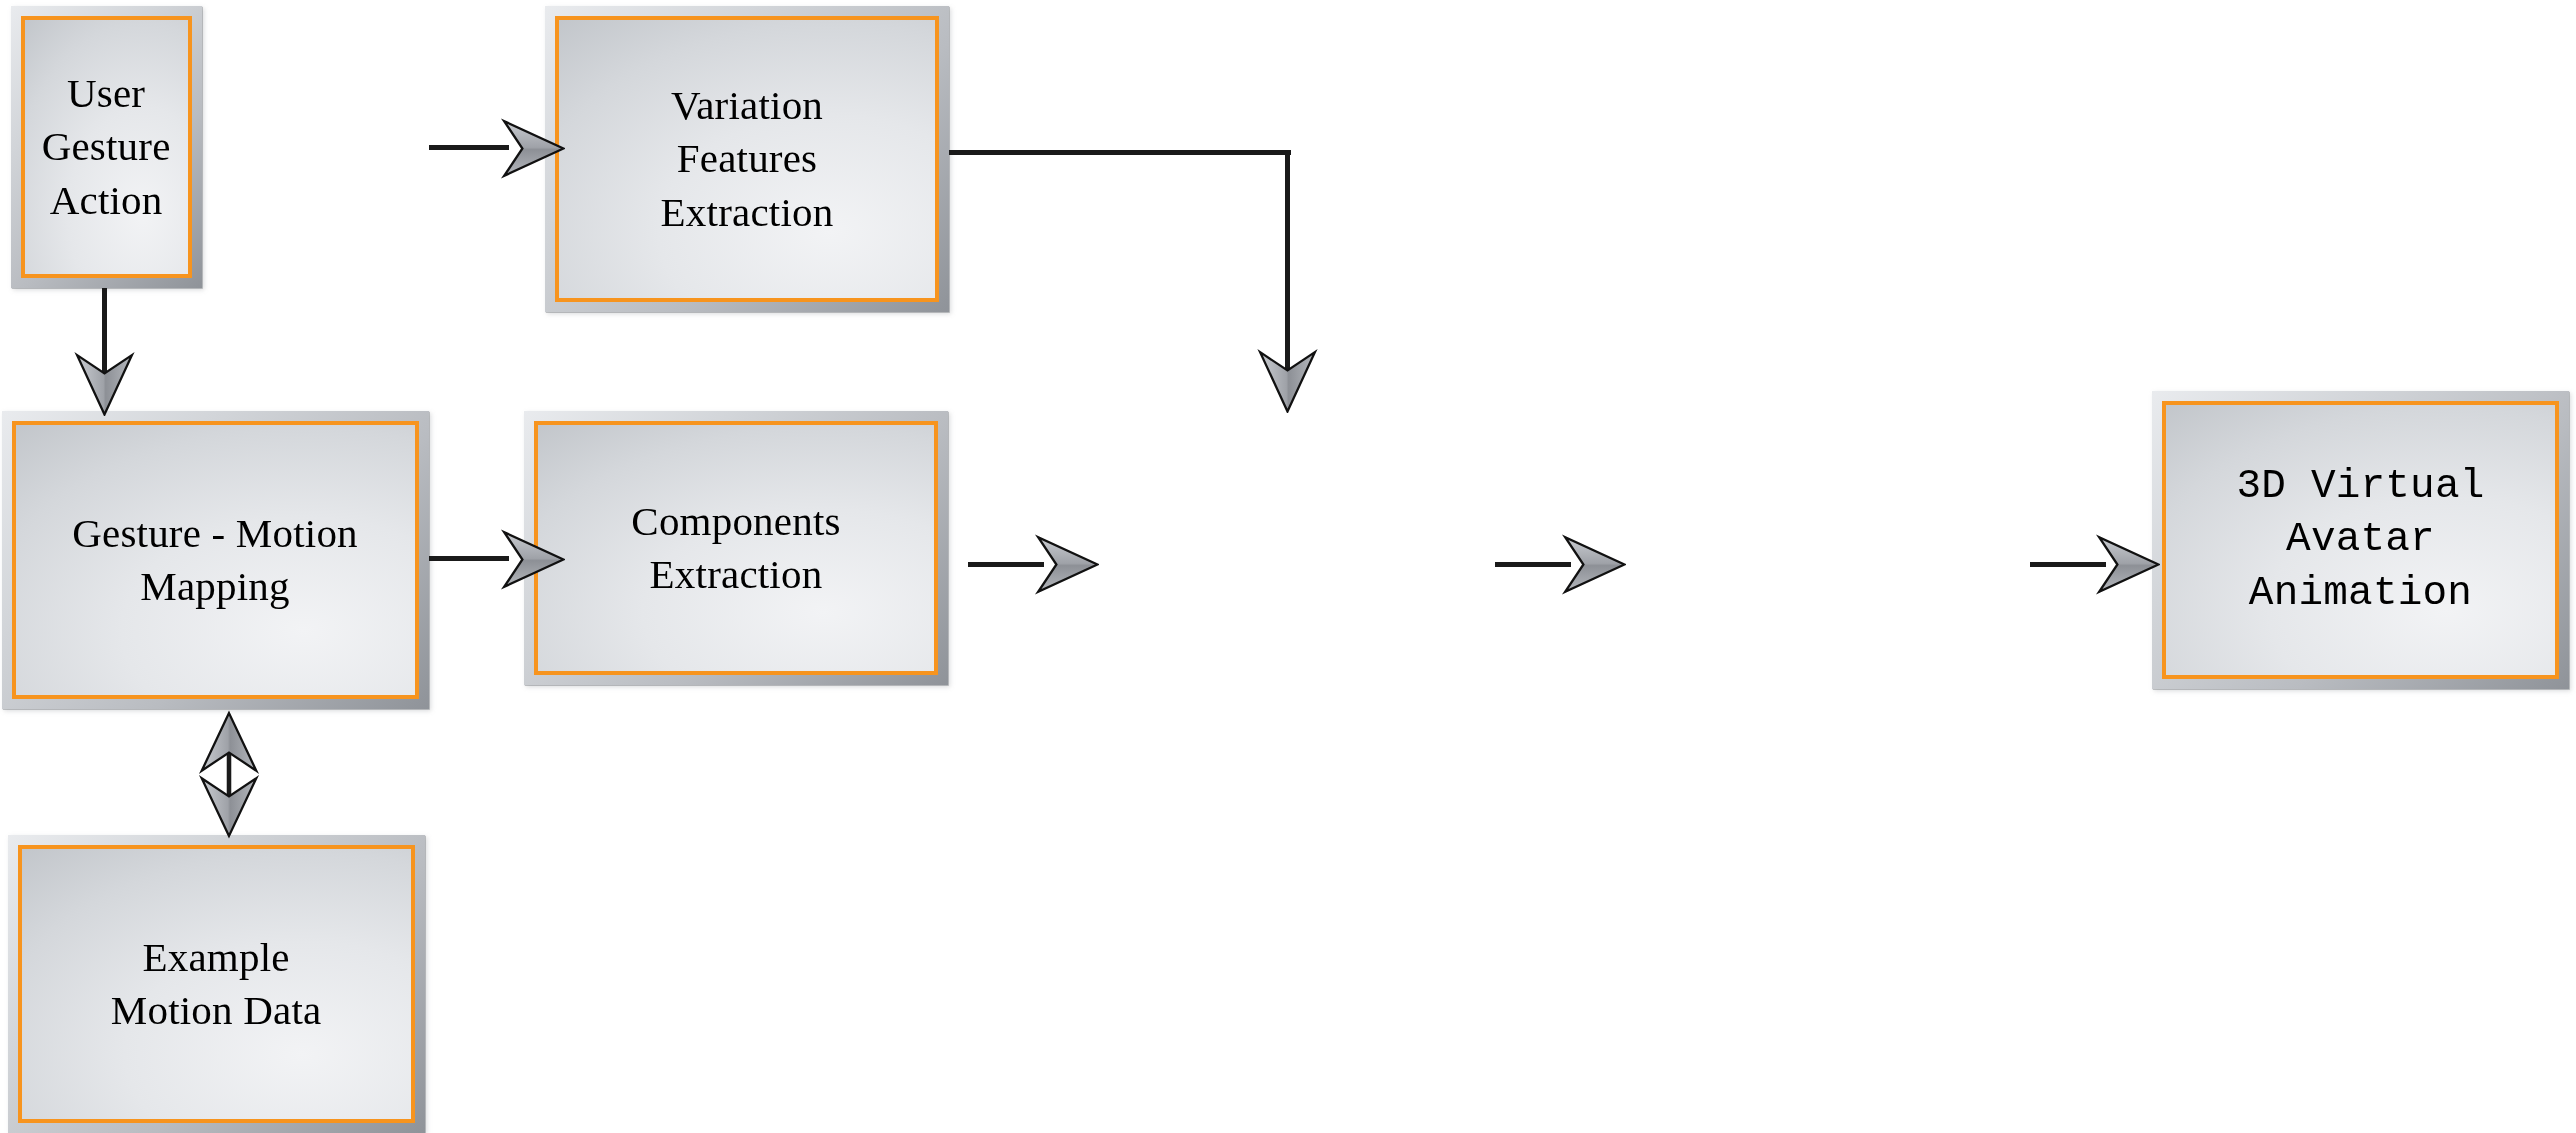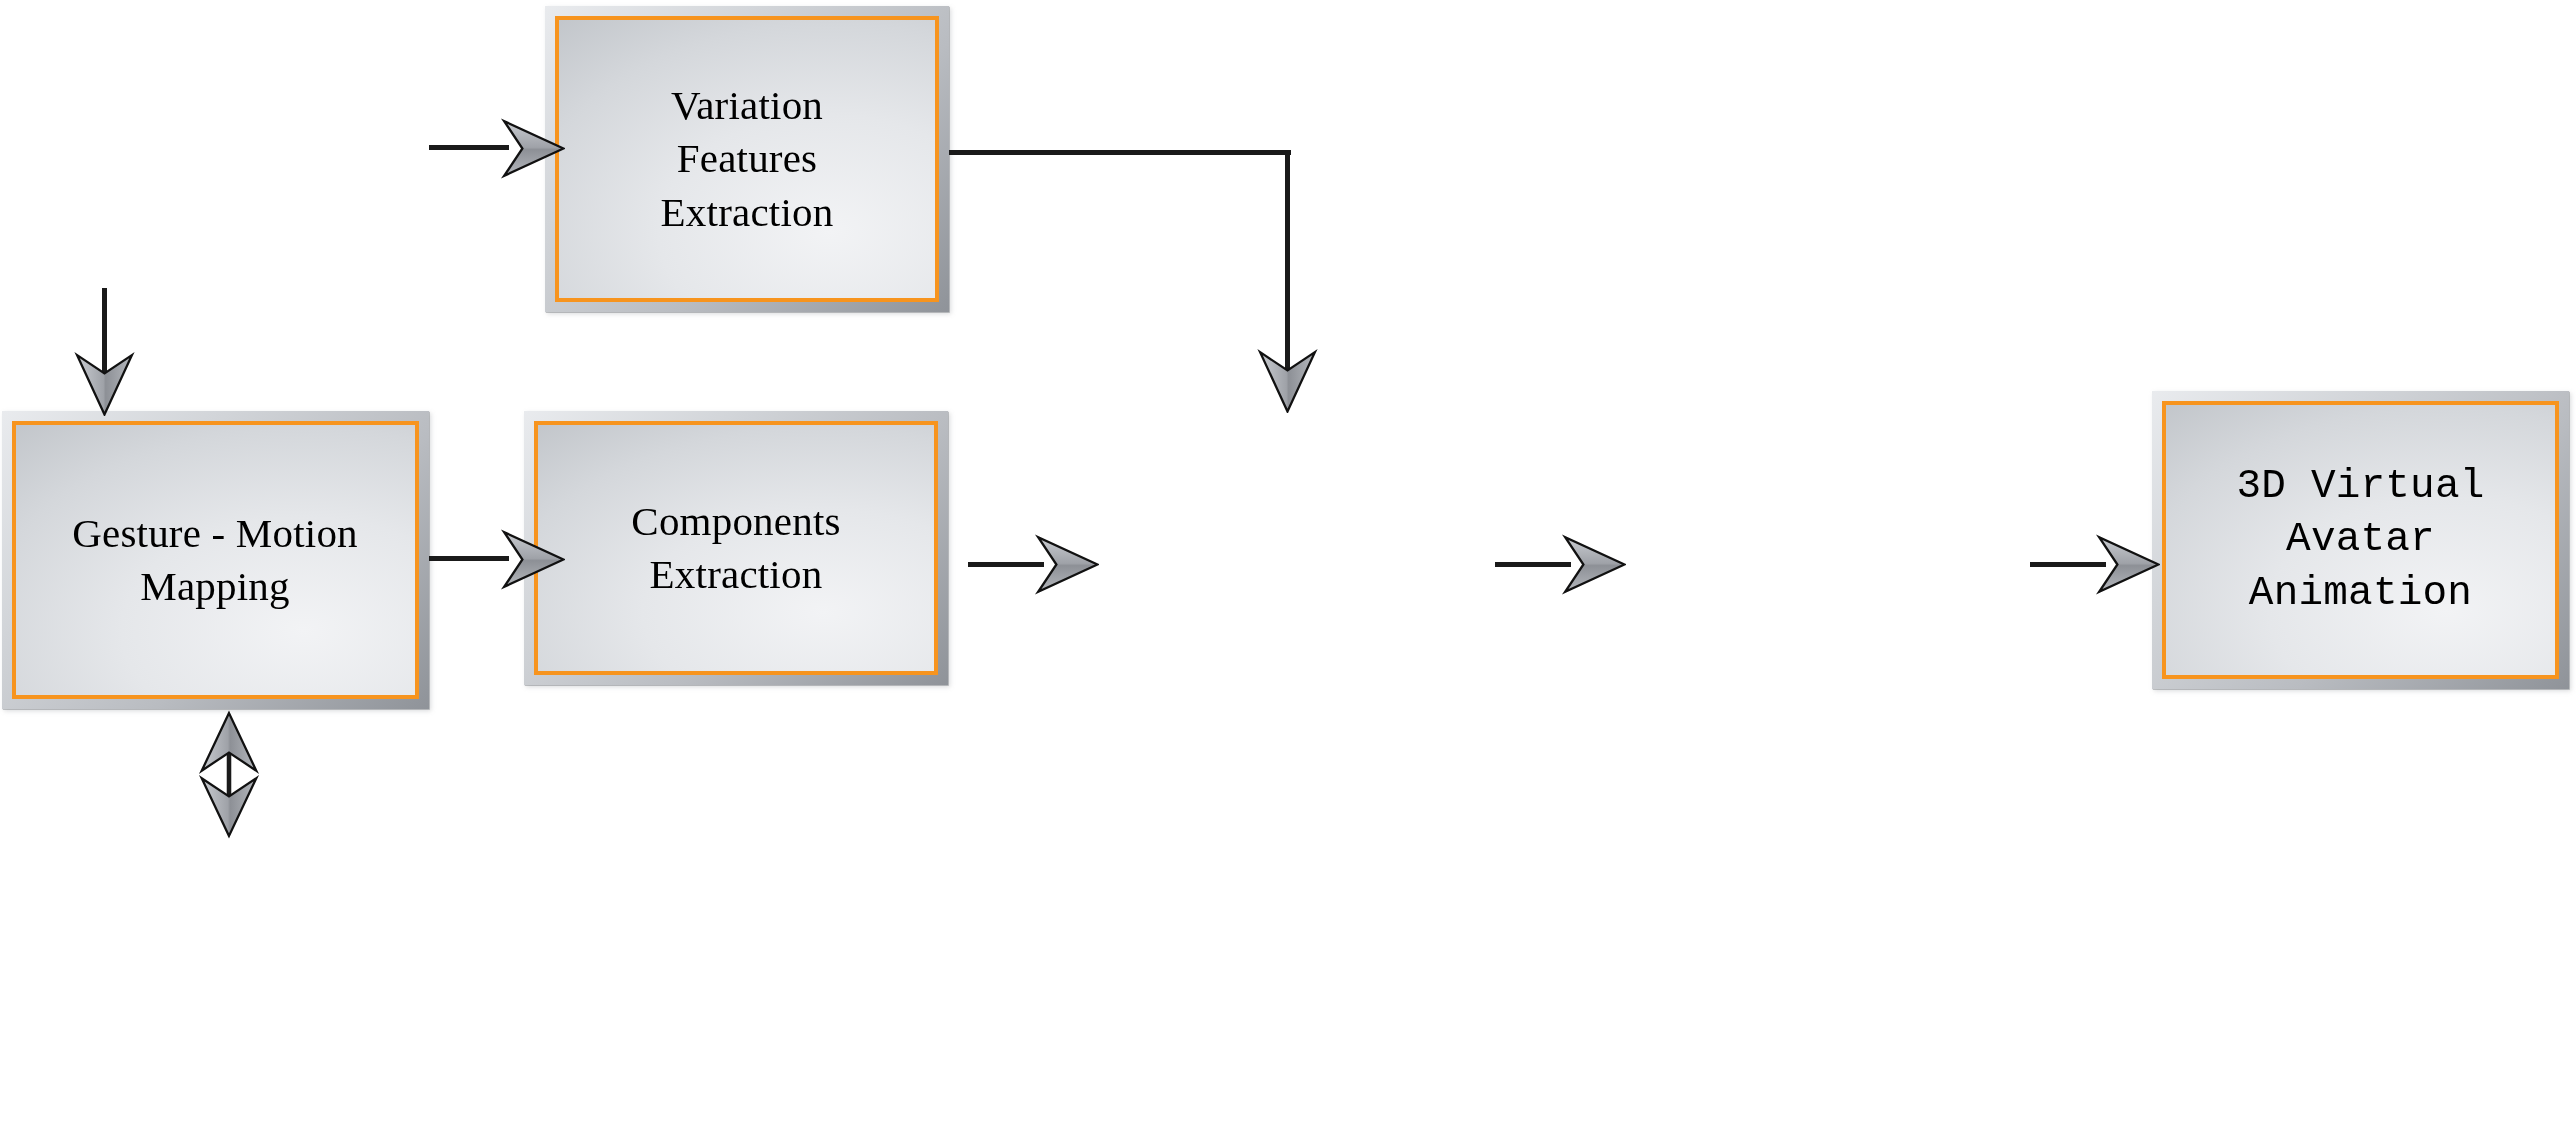--- a/index.html
+++ b/index.html
@@ -69,20 +69,27 @@
     position: absolute;
     line-height: 0;
   }
   .arrowhead svg { display: block; }
 </style>
 </head>
 <body>
 
 <div id="canvas">
 
+  <div class="node" style="left:10.6px; top:6px; width:191px; height:282px;">
+    <div class="frame">
+      <span class="label">User
+Gesture
+Action</span>
+    </div>
+  </div>
 
   <div class="node" style="left:545px; top:6px; width:404px; height:306px;">
     <div class="frame">
       <span class="label">Variation
 Features
 Extraction</span>
     </div>
   </div>
 
   <div class="node wide-label" style="left:1.5px; top:411px; width:427px; height:298px;">
@@ -102,20 +109,26 @@
 
 
   <div class="node" style="left:2152px; top:391px; width:417px; height:298px;font-family:Liberation Mono, monospace;">
     <div class="frame">
       <span class="label">3D Virtual
 Avatar
 Animation</span>
     </div>
   </div>
 
+  <div class="node" style="left:7.6px; top:835px; width:417px; height:298px;">
+    <div class="frame">
+      <span class="label">Example
+Motion Data</span>
+    </div>
+  </div>
 
   <div class="hline" style="left:429px; top:145px; width:80px;"></div>
   <div class="arrowhead" style="left:492px; top:112px;">
     <svg width="73" height="73" viewBox="0 0 96 96">
       <defs>
         <linearGradient id="ahR1" x1="0" y1="0" x2="0" y2="1">
           <stop offset="0%" stop-color="#c9ccd1"></stop>
           <stop offset="48%" stop-color="#9fa2a8"></stop>
           <stop offset="52%" stop-color="#8d9096"></stop>
           <stop offset="100%" stop-color="#b5b8bd"></stop>

